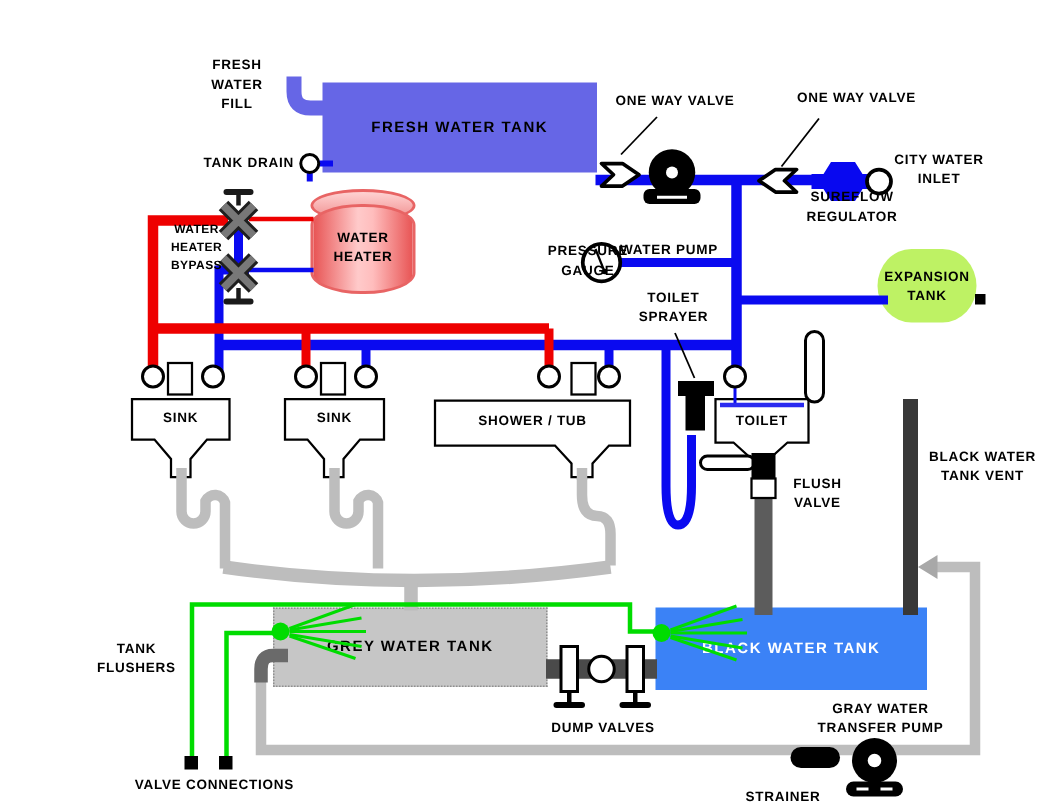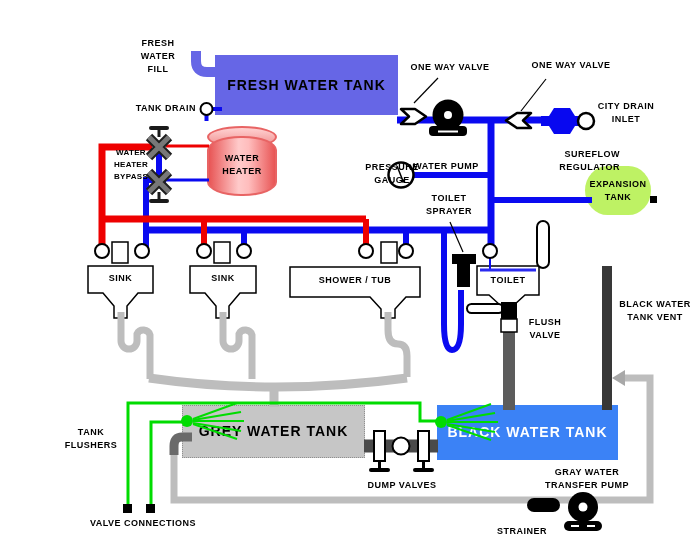--- a/index.html
+++ b/index.html
@@ -6,21 +6,21 @@
   *{box-sizing:border-box;}
   #stage{position:relative;width:700px;height:541px;background:#fff;overflow:hidden;
          font-family:"Liberation Sans",sans-serif;}
   #pipes{position:absolute;left:0;top:0;z-index:2;}
   .tank{position:absolute;display:flex;align-items:center;justify-content:center;z-index:1;}
   .lbl{position:absolute;font:bold 9px/13px "Liberation Sans",sans-serif;letter-spacing:.5px;
        color:#000;white-space:pre-line;text-align:center;z-index:3;}
   .lbl.left{text-align:center;}
   .lbl.right{text-align:right;}
   .lbl.sm{font-size:8px;line-height:12px;letter-spacing:.3px;}
-  .lbl.big{font-size:14px;letter-spacing:1px;}
+  .lbl.big{font-size:10px;letter-spacing:1px;}
   .lbl.white{color:#fff;}
   #fresh-tank{left:215px;top:55px;width:183px;height:60px;background:#6666e6;}
   #grey-tank{left:182px;top:405px;width:183px;height:53px;background:#c6c6c6;
              border:1px dotted #8f8f8f;}
   #black-tank{left:437px;top:405px;width:181px;height:55px;background:#3b82f6;}
   #expansion-tank{left:585px;top:166px;width:66px;height:49px;background:#bef264;
                   border-radius:24px/26px;}
   #heater-top{position:absolute;left:207px;top:126px;width:70px;height:22px;z-index:1;
               border:2px solid #e86464;border-radius:50%;
               background:linear-gradient(180deg,#ffd2d2,#f09090);}
@@ -214,23 +214,23 @@
 
   <div class="lbl" style="left:207px;top:152px;width:70px;">WATER
 HEATER</div>
 
   <div class="lbl" style="left:126px;top:37px;width:64px;">FRESH
 WATER
 FILL</div>
   <div class="lbl right" style="left:118px;top:102px;width:78px;">TANK DRAIN</div>
   <div class="lbl" style="left:399px;top:61px;width:102px;">ONE WAY VALVE</div>
   <div class="lbl" style="left:519px;top:59px;width:104px;">ONE WAY VALVE</div>
-  <div class="lbl" style="left:586px;top:100px;width:80px;">CITY DRAIN
+  <div class="lbl" style="left:586px;top:100px;width:80px;">CITY WATER
 INLET</div>
-  <div class="lbl" style="left:516px;top:148px;width:104px;text-align:right;">SUREFLOW
+  <div class="lbl" style="left:516px;top:125px;width:104px;">SUREFLOW
 REGULATOR</div>
   <div class="lbl" style="left:402px;top:160px;width:88px;">WATER PUMP</div>
   <div class="lbl" style="left:324px;top:161px;width:64px;margin-left:36px;">PRESSURE
 GAUGE</div>
   <div class="lbl sm" style="left:105px;top:147px;width:52px;">WATER
 HEATER
 BYPASS</div>
   <div class="lbl" style="left:418px;top:192px;width:62px;">TOILET
 SPRAYER</div>
   <div class="lbl" style="left:88px;top:272px;width:65px;">SINK</div>

